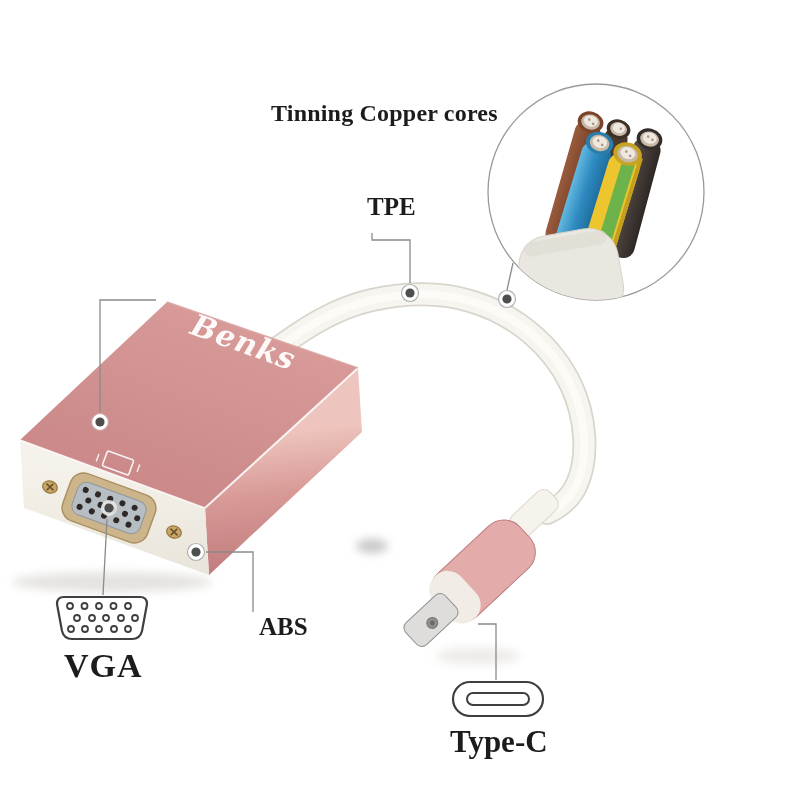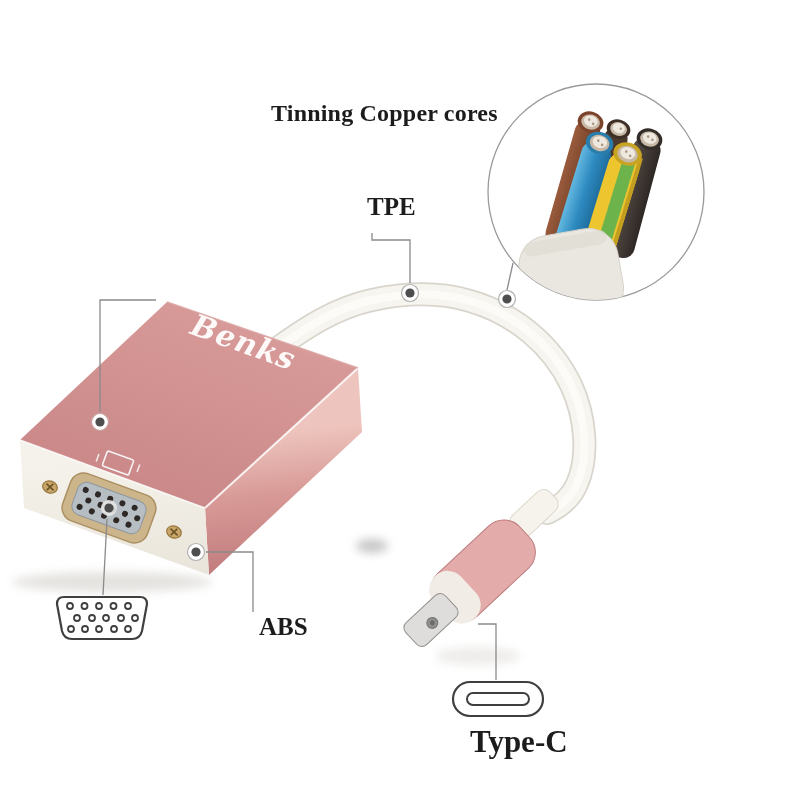--- a/index.html
+++ b/index.html
@@ -5,21 +5,21 @@
   html,body{margin:0;padding:0;background:#ffffff;}
   #stage{position:relative;width:800px;height:800px;background:#ffffff;overflow:hidden;
          font-family:"Liberation Sans", sans-serif;}
   #scene{position:absolute;left:0;top:0;}
   .lbl{position:absolute;color:#1c1c1c;font-weight:700;white-space:nowrap;line-height:1;font-family:Liberation Serif, serif;}
   .lbl-title{left:271px;top:101px;font-size:24px;letter-spacing:.2px;}
   .lbl-tpe{left:367px;top:194px;font-size:25px;}
   .lbl-alu{left:96px;top:272px;font-size:23px;}
   .lbl-abs{left:234px;top:614px;font-size:25px;margin-left:25px;}
   .lbl-vga{left:64px;top:649px;font-size:34px;letter-spacing:1px;}
-  .lbl-typec{left:450px;top:726px;font-size:31px;margin-left:20px;}
+  .lbl-typec{left:450px;top:726px;font-size:31px;}
 </style>
 </head>
 <body>
 
 <div id="stage">
 
 <svg id="scene" width="800" height="800" viewBox="0 0 800 800">
   <defs>
     <filter id="soft" x="-60%" y="-60%" width="220%" height="220%">
           <feGaussianBlur stdDeviation="5"></feGaussianBlur>
@@ -249,15 +249,16 @@
 
   <g transform="translate(498,699)">
     <rect x="-45" y="-17" width="90" height="34" rx="17" fill="#ffffff" stroke="#3f3f3f" stroke-width="2.2"></rect>
     <rect x="-31" y="-6" width="62" height="12" rx="6" fill="#ffffff" stroke="#3f3f3f" stroke-width="2"></rect>
   </g>
 </svg>
 
 <div class="lbl lbl-title">Tinning Copper cores</div>
 <div class="lbl lbl-tpe">TPE</div>
 <div class="lbl lbl-abs">ABS</div>
+<div class="lbl lbl-vga">VGA</div>
 <div class="lbl lbl-typec">Type-C</div>
 
 </div>
 
 </body></html>

